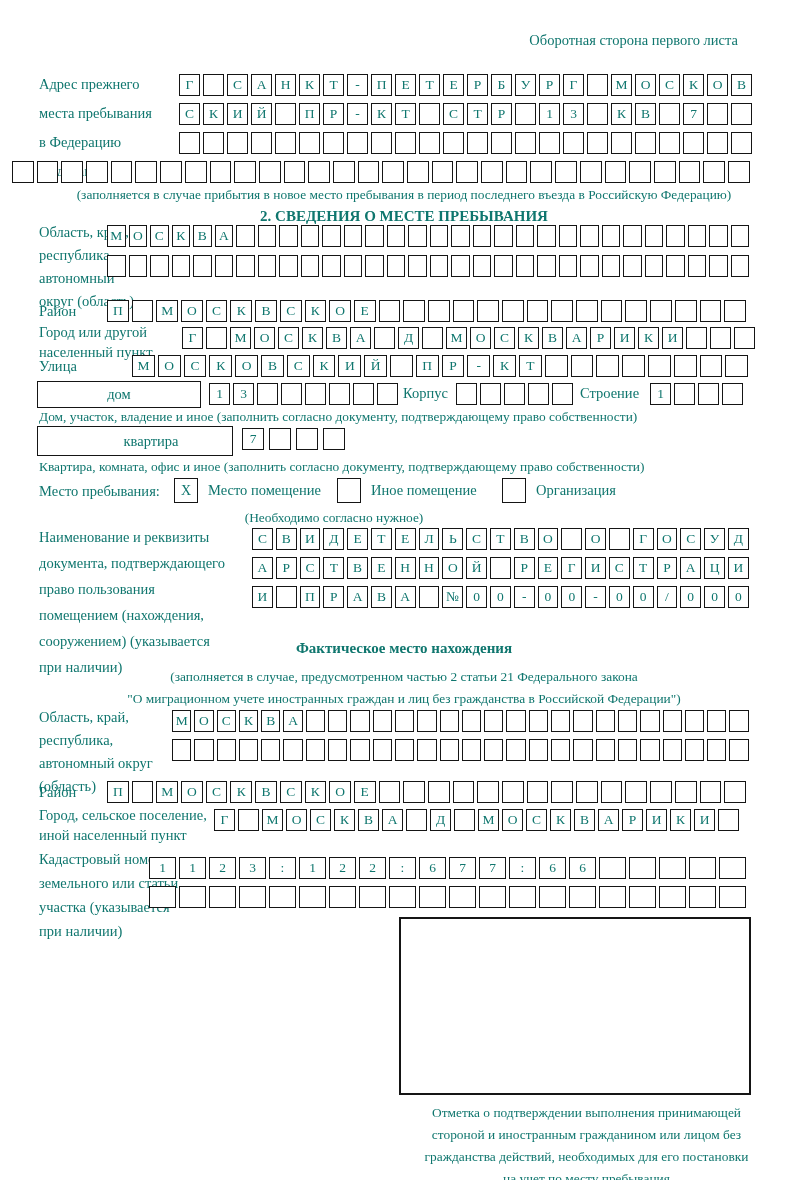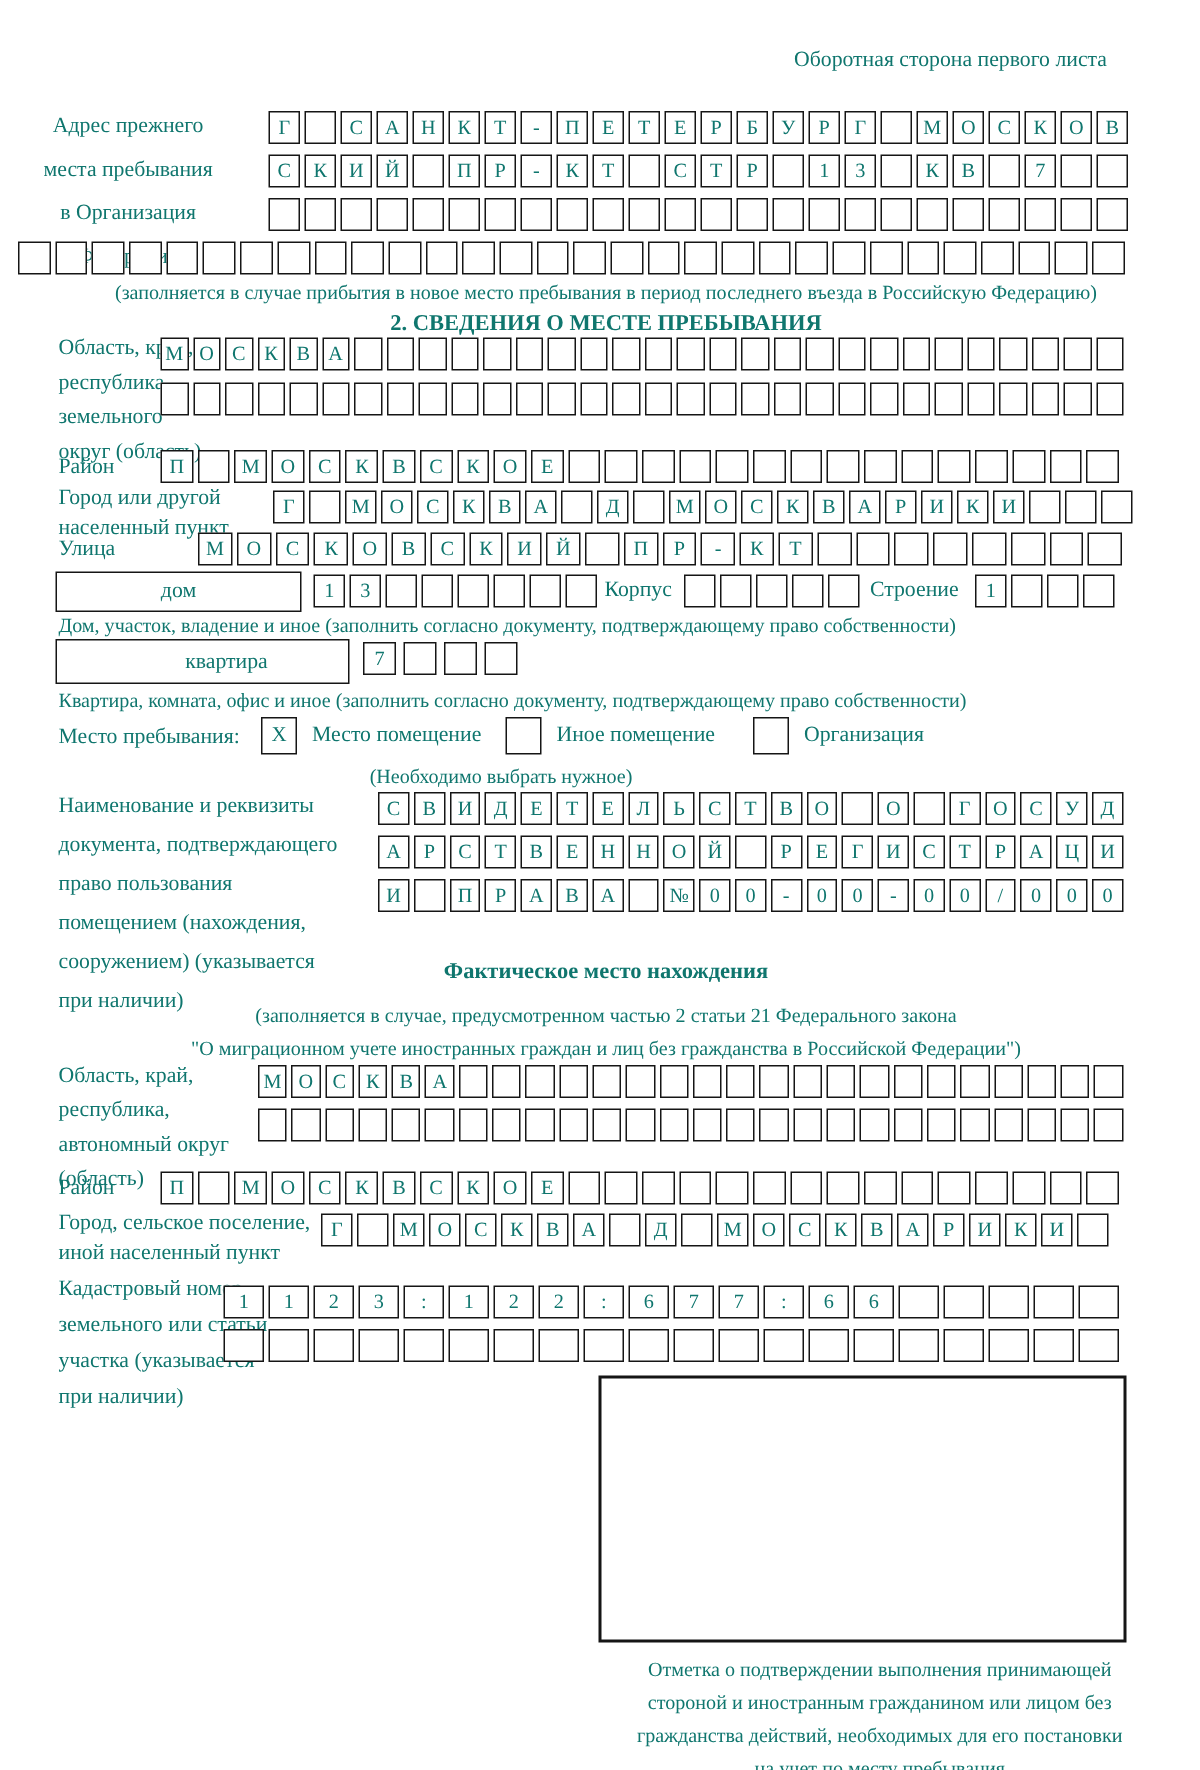--- a/index.html
+++ b/index.html
@@ -46,24 +46,24 @@
   .stamp { position:absolute; border:2px solid #151515; background:#fff; }
   .cap-multi { position:absolute; font-size:13.4px; text-align:center; line-height:22px; white-space:normal; }
 </style>
 </head>
 <body>
 
 <div class="page">
 
   <div class="abs" style="top:20px; right:58px; font-size:14.5px;">Оборотная сторона первого листа</div>
 
-  <div class="label label-wide" style="left:25px; top:58px;text-align:center;">
+  <div class="label label-wide" style="left:35px; top:58px;">
       <div>Адрес прежнего</div>
       <div>места пребывания</div>
-      <div>в Организация</div>
+      <div>в Федерацию</div>
       <div>Федерации</div>
     </div>
   <div class="cellrow cw21" style="left:175px; top:62px;">
       <div class="cell">Г</div>
       <div class="cell"></div>
       <div class="cell">С</div>
       <div class="cell">А</div>
       <div class="cell">Н</div>
       <div class="cell">К</div>
       <div class="cell">Т</div>
@@ -169,21 +169,21 @@
       <div class="cell"></div>
       <div class="cell"></div>
     </div>
   <div class="caption center" style="top:175px;">(заполняется в случае прибытия в новое место пребывания в период последнего въезда в Российскую Федерацию)</div>
 
   <div class="title center" style="top:196px;">2. СВЕДЕНИЯ О МЕСТЕ ПРЕБЫВАНИЯ</div>
 
   <div class="label" style="left:35px; top:209px;">
       <div>Область, край,</div>
       <div>республика,</div>
-      <div>земельного</div>
+      <div>автономный</div>
       <div>округ (область)</div>
     </div>
   <div class="cellrow cw185" style="left:103px; top:213px;">
       <div class="cell">М</div>
       <div class="cell">О</div>
       <div class="cell">С</div>
       <div class="cell">К</div>
       <div class="cell">В</div>
       <div class="cell">А</div>
       <div class="cell"></div>
@@ -376,21 +376,21 @@
     <span>Место помещение</span>
   </div>
   <div class="opt" style="left:333px; top:466px;">
     <div class="cb"></div>
     <span>Иное помещение</span>
   </div>
   <div class="opt" style="left:498px; top:466px;">
     <div class="cb"></div>
     <span>Организация</span>
   </div>
-  <div class="caption" style="left:180px; top:498px; width:300px; text-align:center;">(Необходимо выбрать нужное)</div>
+  <div class="caption" style="left:180px; top:498px; width:300px; text-align:center;">(Необходимо согласно нужное)</div>
 
   <div class="label label-doc" style="left:35px; top:512px;">
       <div>Наименование и реквизиты</div>
       <div>документа, подтверждающего</div>
       <div>право пользования</div>
       <div>помещением (нахождения,</div>
       <div>сооружением) (указывается</div>
       <div>при наличии)</div>
     </div>
   <div class="cellrow cw208" style="left:248px; top:516px;">

